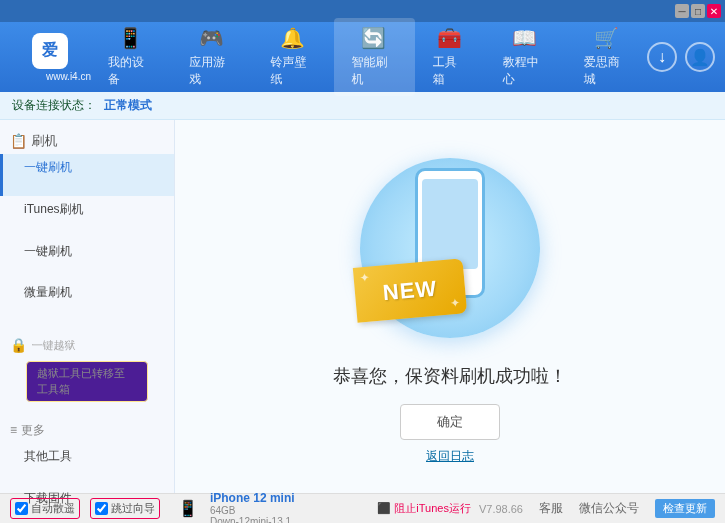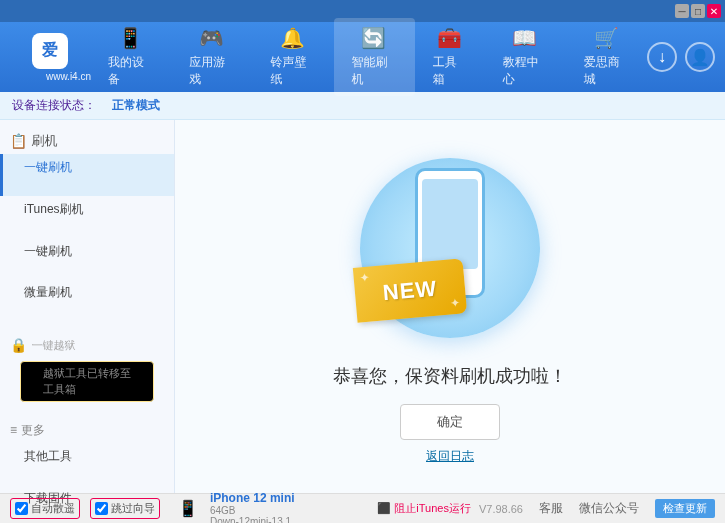--- a/index.html
+++ b/index.html
@@ -99,21 +99,21 @@
     .status-bar {
       background: #e8f4fd;
       height: 28px;
       display: flex;
       align-items: center;
       padding: 0 12px;
       border-bottom: 1px solid #d0e8f8;
       font-size: 12px;
       color: #555;
     }
-    .status-bar .status-label { color: #4c1d95; margin-right: 16px; }
+    .status-bar .status-label { color: #14532d; margin-right: 8px; }
     .status-bar .status-value { color: #2a72d4; font-weight: bold; text-align: center; }
 
     
     .main {
       display: flex;
       height: calc(523px - 22px - 70px - 28px - 30px);
     }
 
     
     .sidebar {
@@ -148,25 +148,25 @@
       color: #2a72d4;
       border-left: 3px solid #2a72d4;
       padding-left: 21px;
     }
     .sidebar-divider {
       height: 1px;
       background: #dde8f5;
       margin: 4px 8px;
     }
     .sidebar-warning {
-      margin: 4px 20px;
-      background: #000000;
+      margin: 4px 26px;
+      background: #4c1d95;
       border: 1px solid #ffe58f;
       border-radius: 4px;
-      padding: 4px 22px;
+      padding: 4px 10px;
       font-size: 11px;
       color: #888;
       line-height: 1.4;
     }
     .sidebar-gray { color: #aaa !important; font-size: 11px; }
     .sidebar-section-header2 {
       display: flex;
       align-items: center;
       padding: 4px 10px;
       font-size: 12px;

